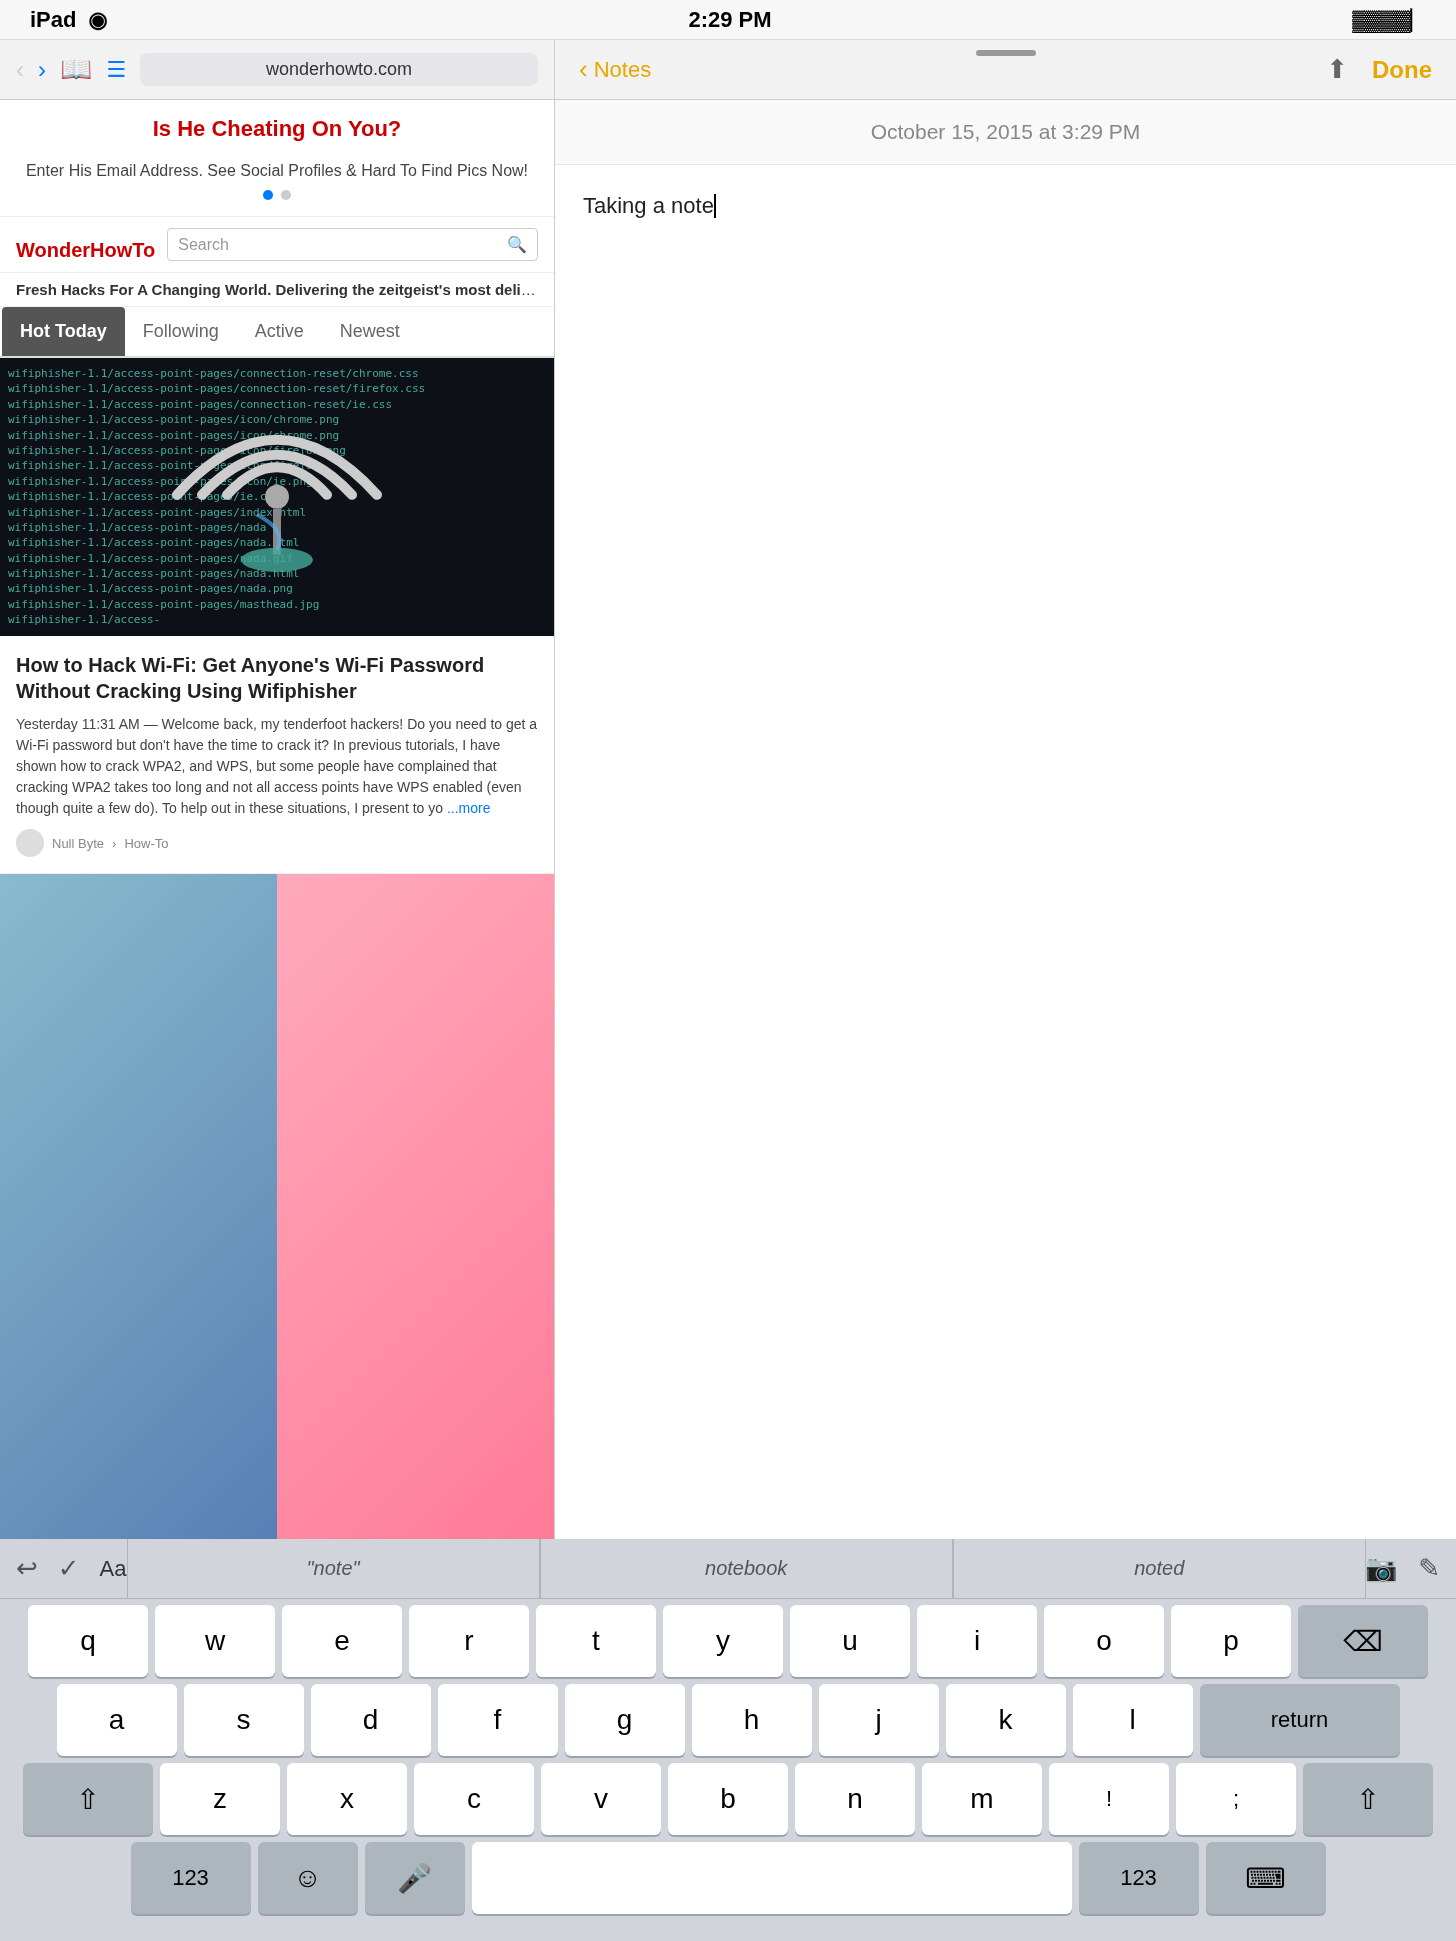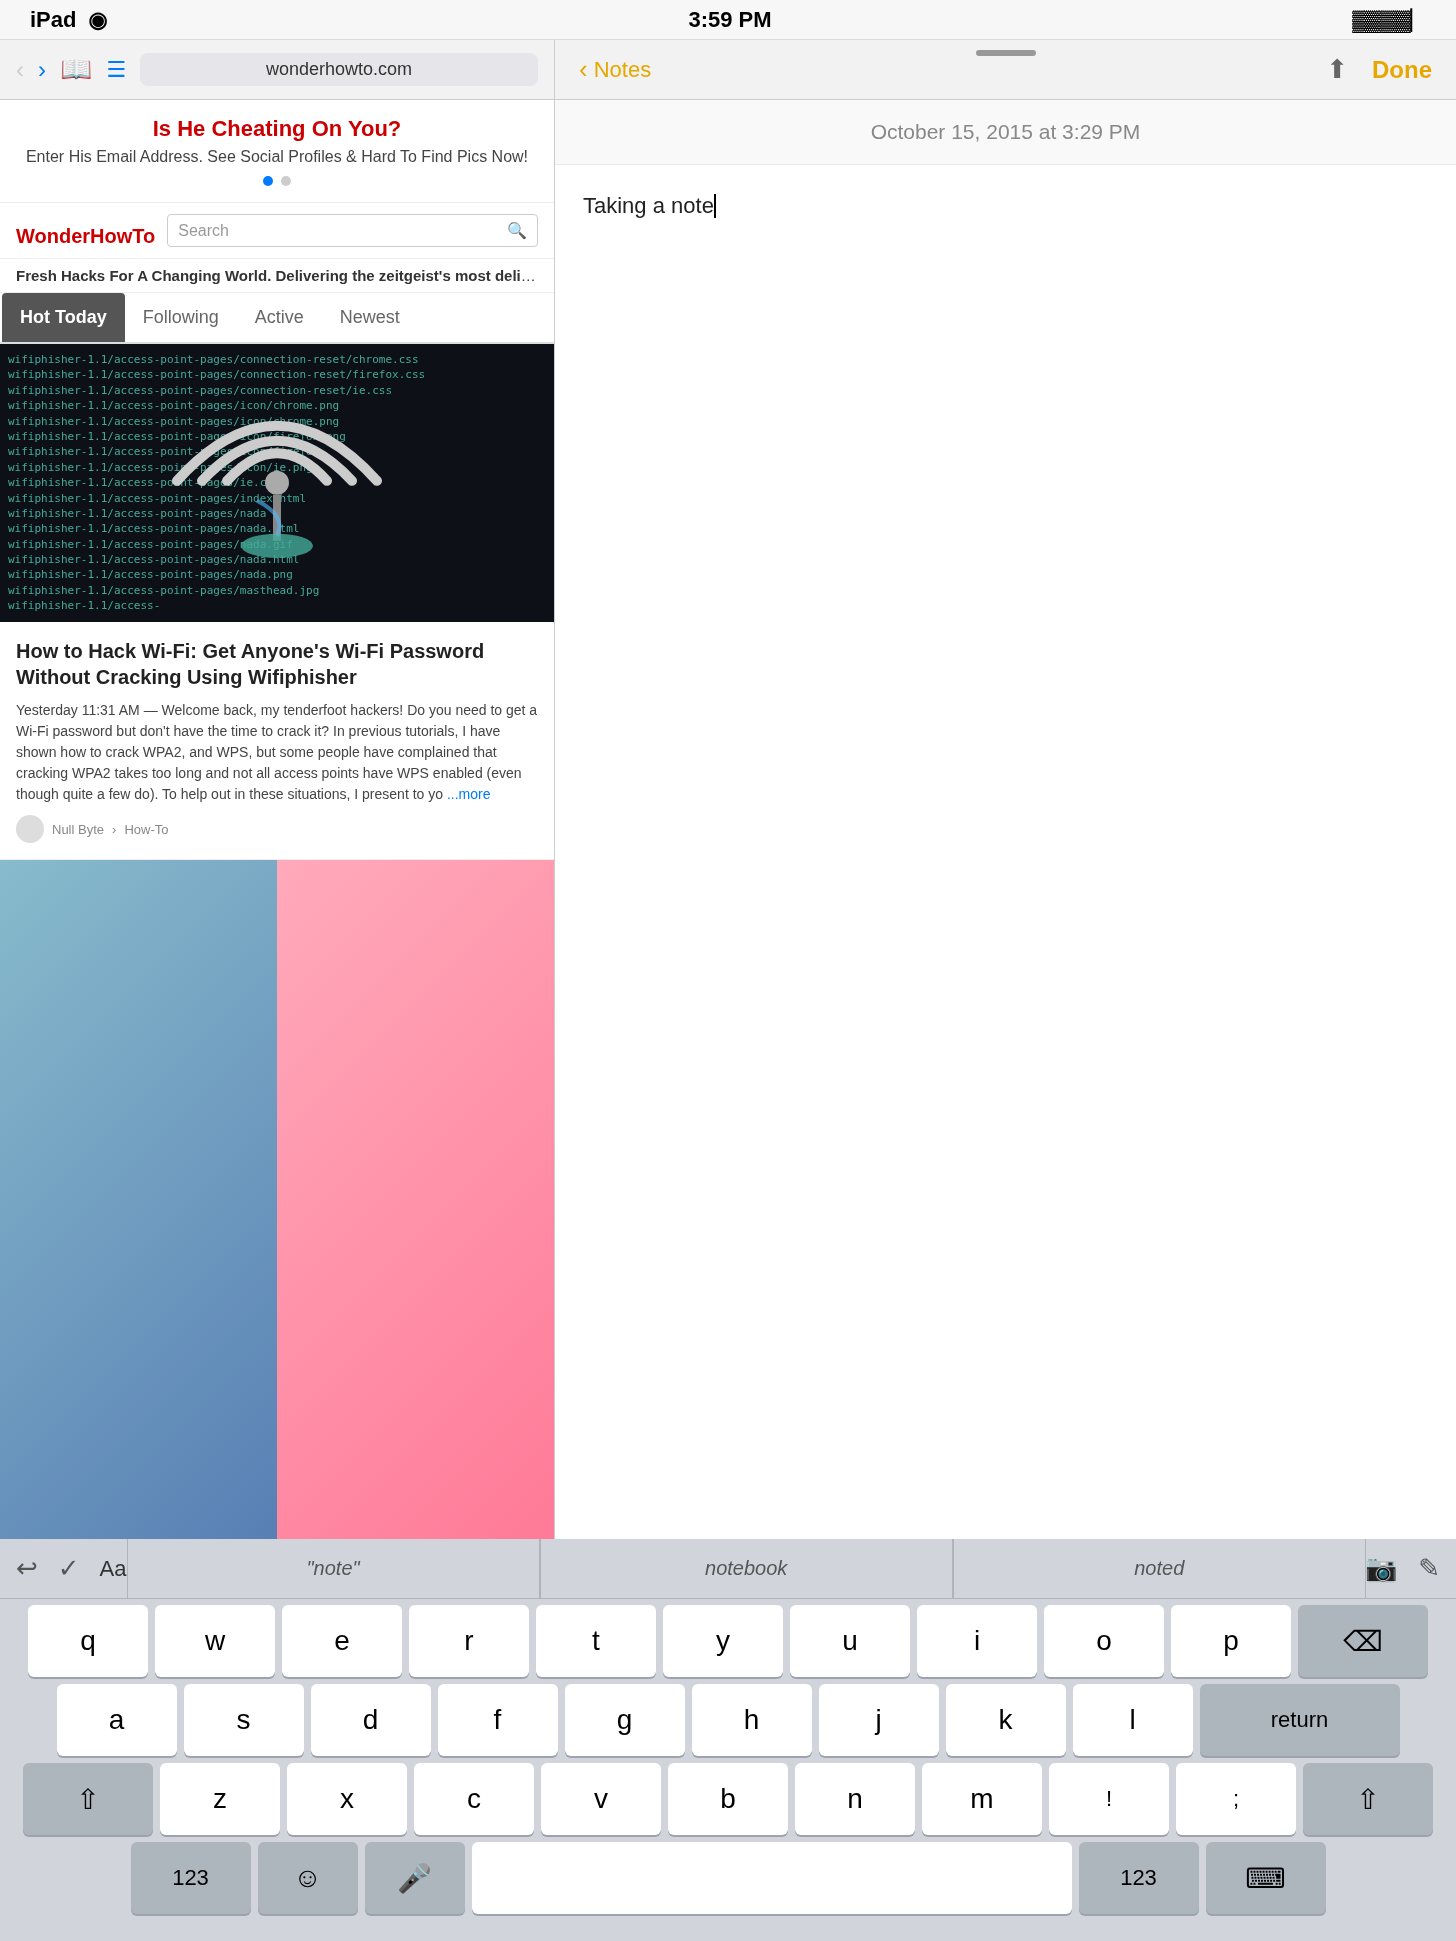--- a/index.html
+++ b/index.html
@@ -75,21 +75,21 @@
       text-overflow: ellipsis;
     }
 
     
     .ad-banner {
       background: #fff;
       text-align: center;
       padding: 16px;
       border-bottom: 1px solid #eee;
     }
-    .ad-title { font-size: 22px; color: #c00; font-weight: 600; margin-bottom: 6px; }
+    .ad-title { font-size: 22px; color: #c00; font-weight: 600; margin-bottom: 20px; }
     .ad-subtitle { font-size: 16px; color: #444; margin-bottom: 10px; }
     .ad-dots { display: flex; justify-content: center; gap: 8px; }
     .ad-dot { width: 10px; height: 10px; border-radius: 50%; background: #ccc; }
     .ad-dot.active { background: #007aff; }
 
     
     .wht-header {
       background: #fff;
       padding: 10px 16px;
       display: flex;
@@ -401,21 +401,21 @@
     }
   </style>
 </head>
 <body>
 
 <div class="status-bar">
   <div class="status-left">
     <span>iPad</span>
     <span>◉</span>
   </div>
-  <div class="status-center">3:59 PM</div>
+  <div class="status-center">2:29 PM</div>
   <div class="status-right">
     <span>▓▓▓▓▏</span>
   </div>
 </div>
 
 <div class="split-container">
 
   <div class="left-pane">
 
     <div class="safari-toolbar">

